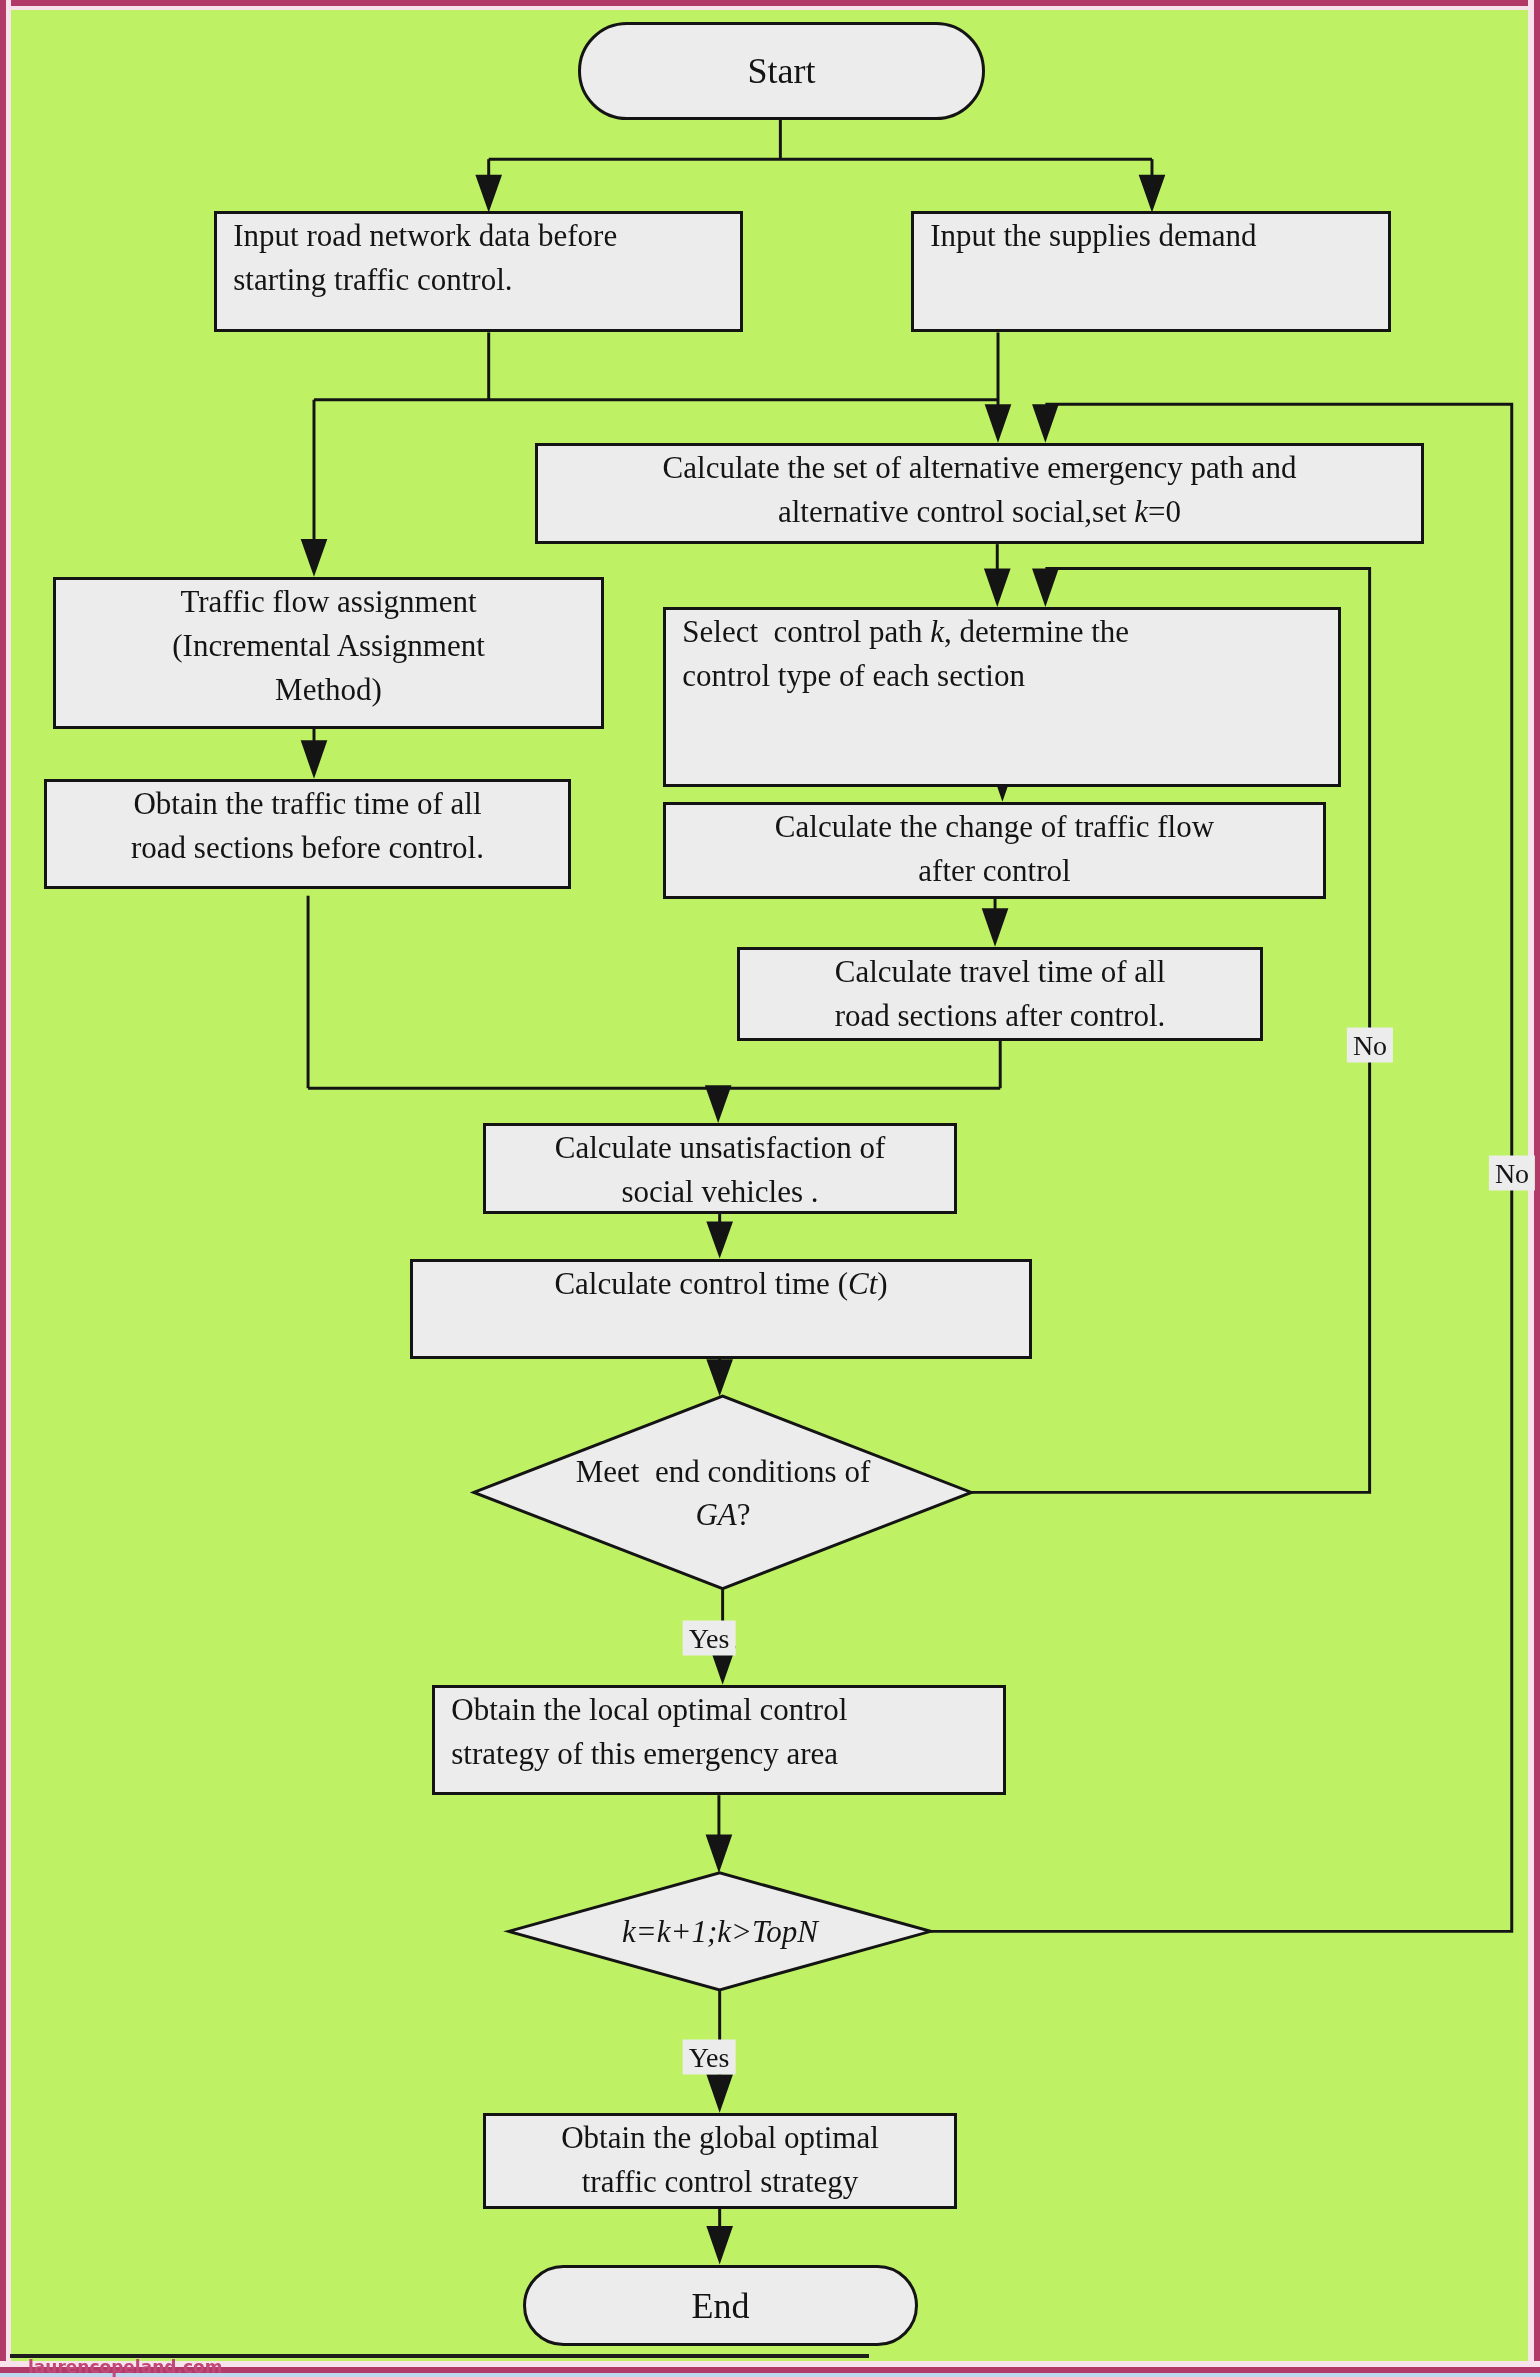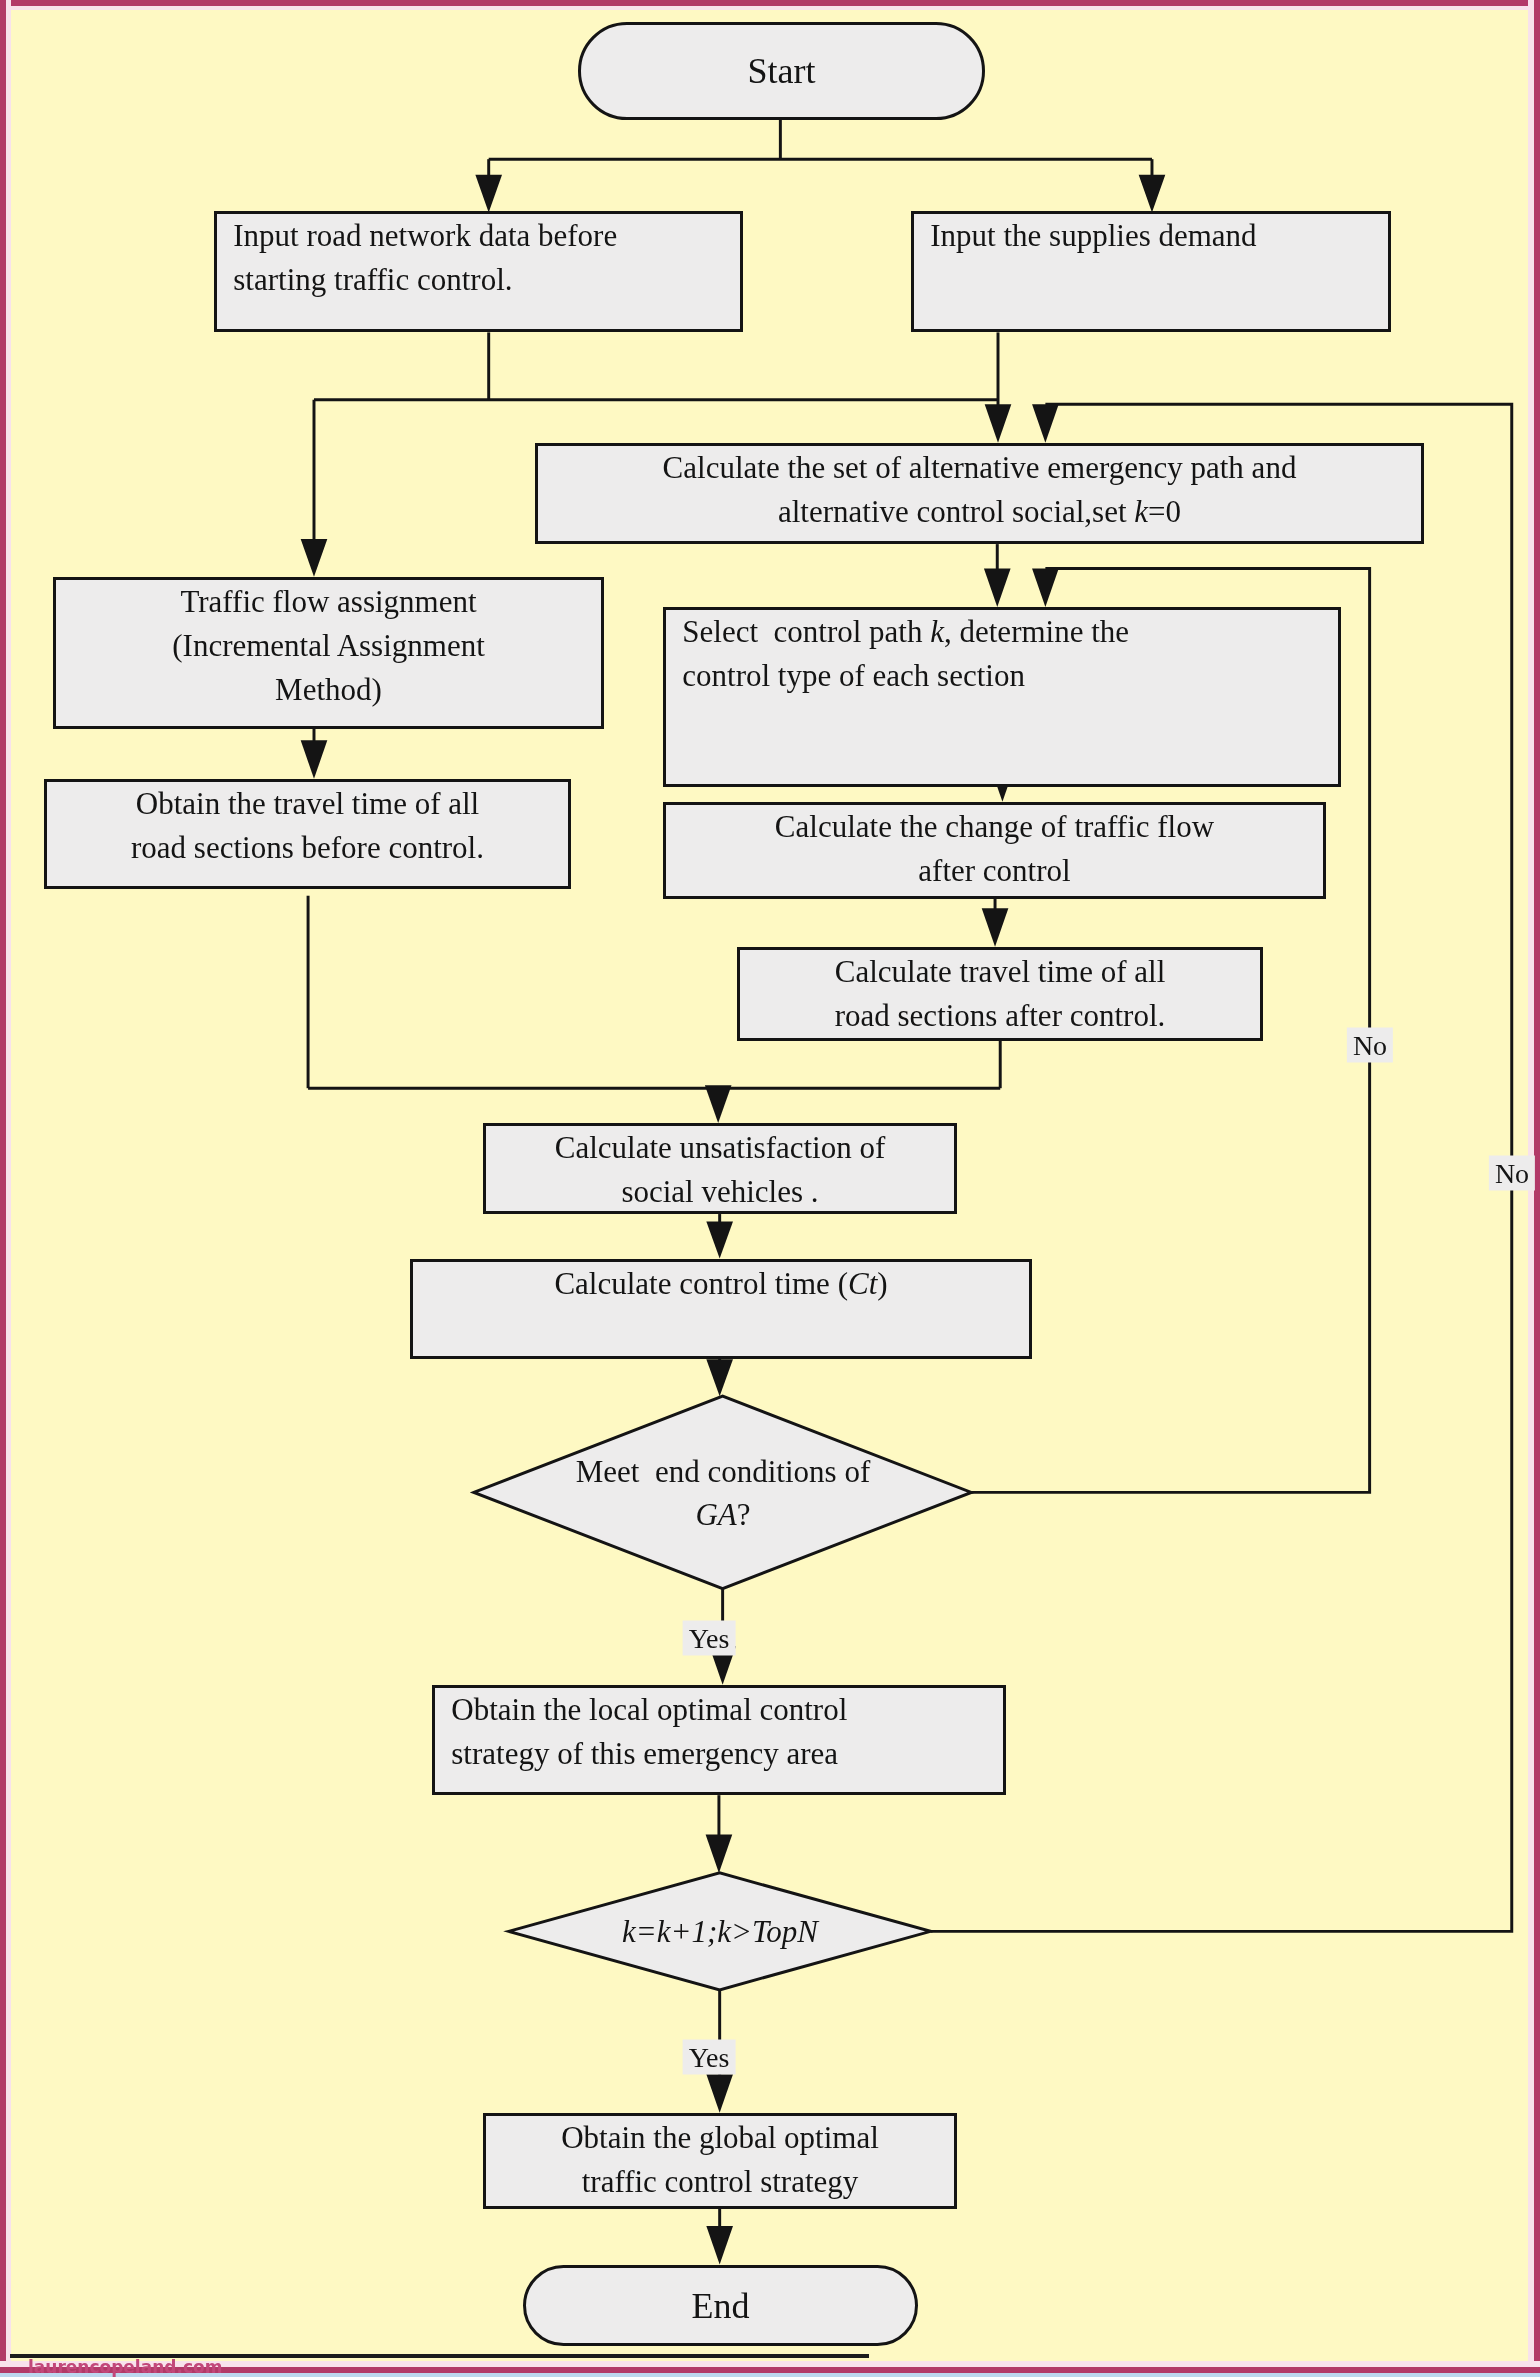--- a/index.html
+++ b/index.html
@@ -44,21 +44,21 @@
               padding:1.5px 6px;transform:translate(-50%,-50%);}
 
   
   #bottom-black-bar{position:absolute;z-index:2;background:#1c1c1c;}
   #watermark{position:absolute;z-index:3;font-family:"DejaVu Sans","Liberation Sans",sans-serif;
              font-size:17px;font-weight:bold;color:#c2487a;}
 </style>
 </head>
 <body>
 
-<div id="canvas" style="background: #fef9c3;">
+<div id="canvas" style="background: #bef264;">
 
   <svg id="wires" width="1540" height="2377" viewBox="0 0 2080 3211">
 
     <line x1="1054" y1="162" x2="1054" y2="215"></line>
     <line x1="660" y1="215" x2="1556" y2="215"></line>
     <line x1="660" y1="215" x2="660" y2="238"></line>
     <line x1="1556" y1="215" x2="1556" y2="238"></line>
     <polygon class="arrow" points="642,236 678,236 660,287"></polygon>
     <polygon class="arrow" points="1538,236 1574,236 1556,287"></polygon>
 
@@ -150,21 +150,21 @@
 
   <div class="node rect" style="left:663px;top:607px;width:678px;height:180px;">
     <div class="box-text align-left">
       <div class="line"><span>Select  control path </span><span style="font-style: italic;">k</span><span>, determine the</span></div>
       <div class="line"><span>control type of each section</span></div>
     </div>
   </div>
 
   <div class="node rect" style="left:44px;top:779px;width:527px;height:110px;">
     <div class="box-text align-center">
-      <div class="line"><span>Obtain the travel time of all</span></div>
+      <div class="line"><span>Obtain the traffic time of all</span></div>
       <div class="line"><span>road sections before control.</span></div>
     </div>
   </div>
 
   <div class="node rect" style="left:663px;top:802px;width:663px;height:97px;">
     <div class="box-text align-center">
       <div class="line"><span>Calculate the change of traffic flow</span></div>
       <div class="line"><span>after control</span></div>
     </div>
   </div>

